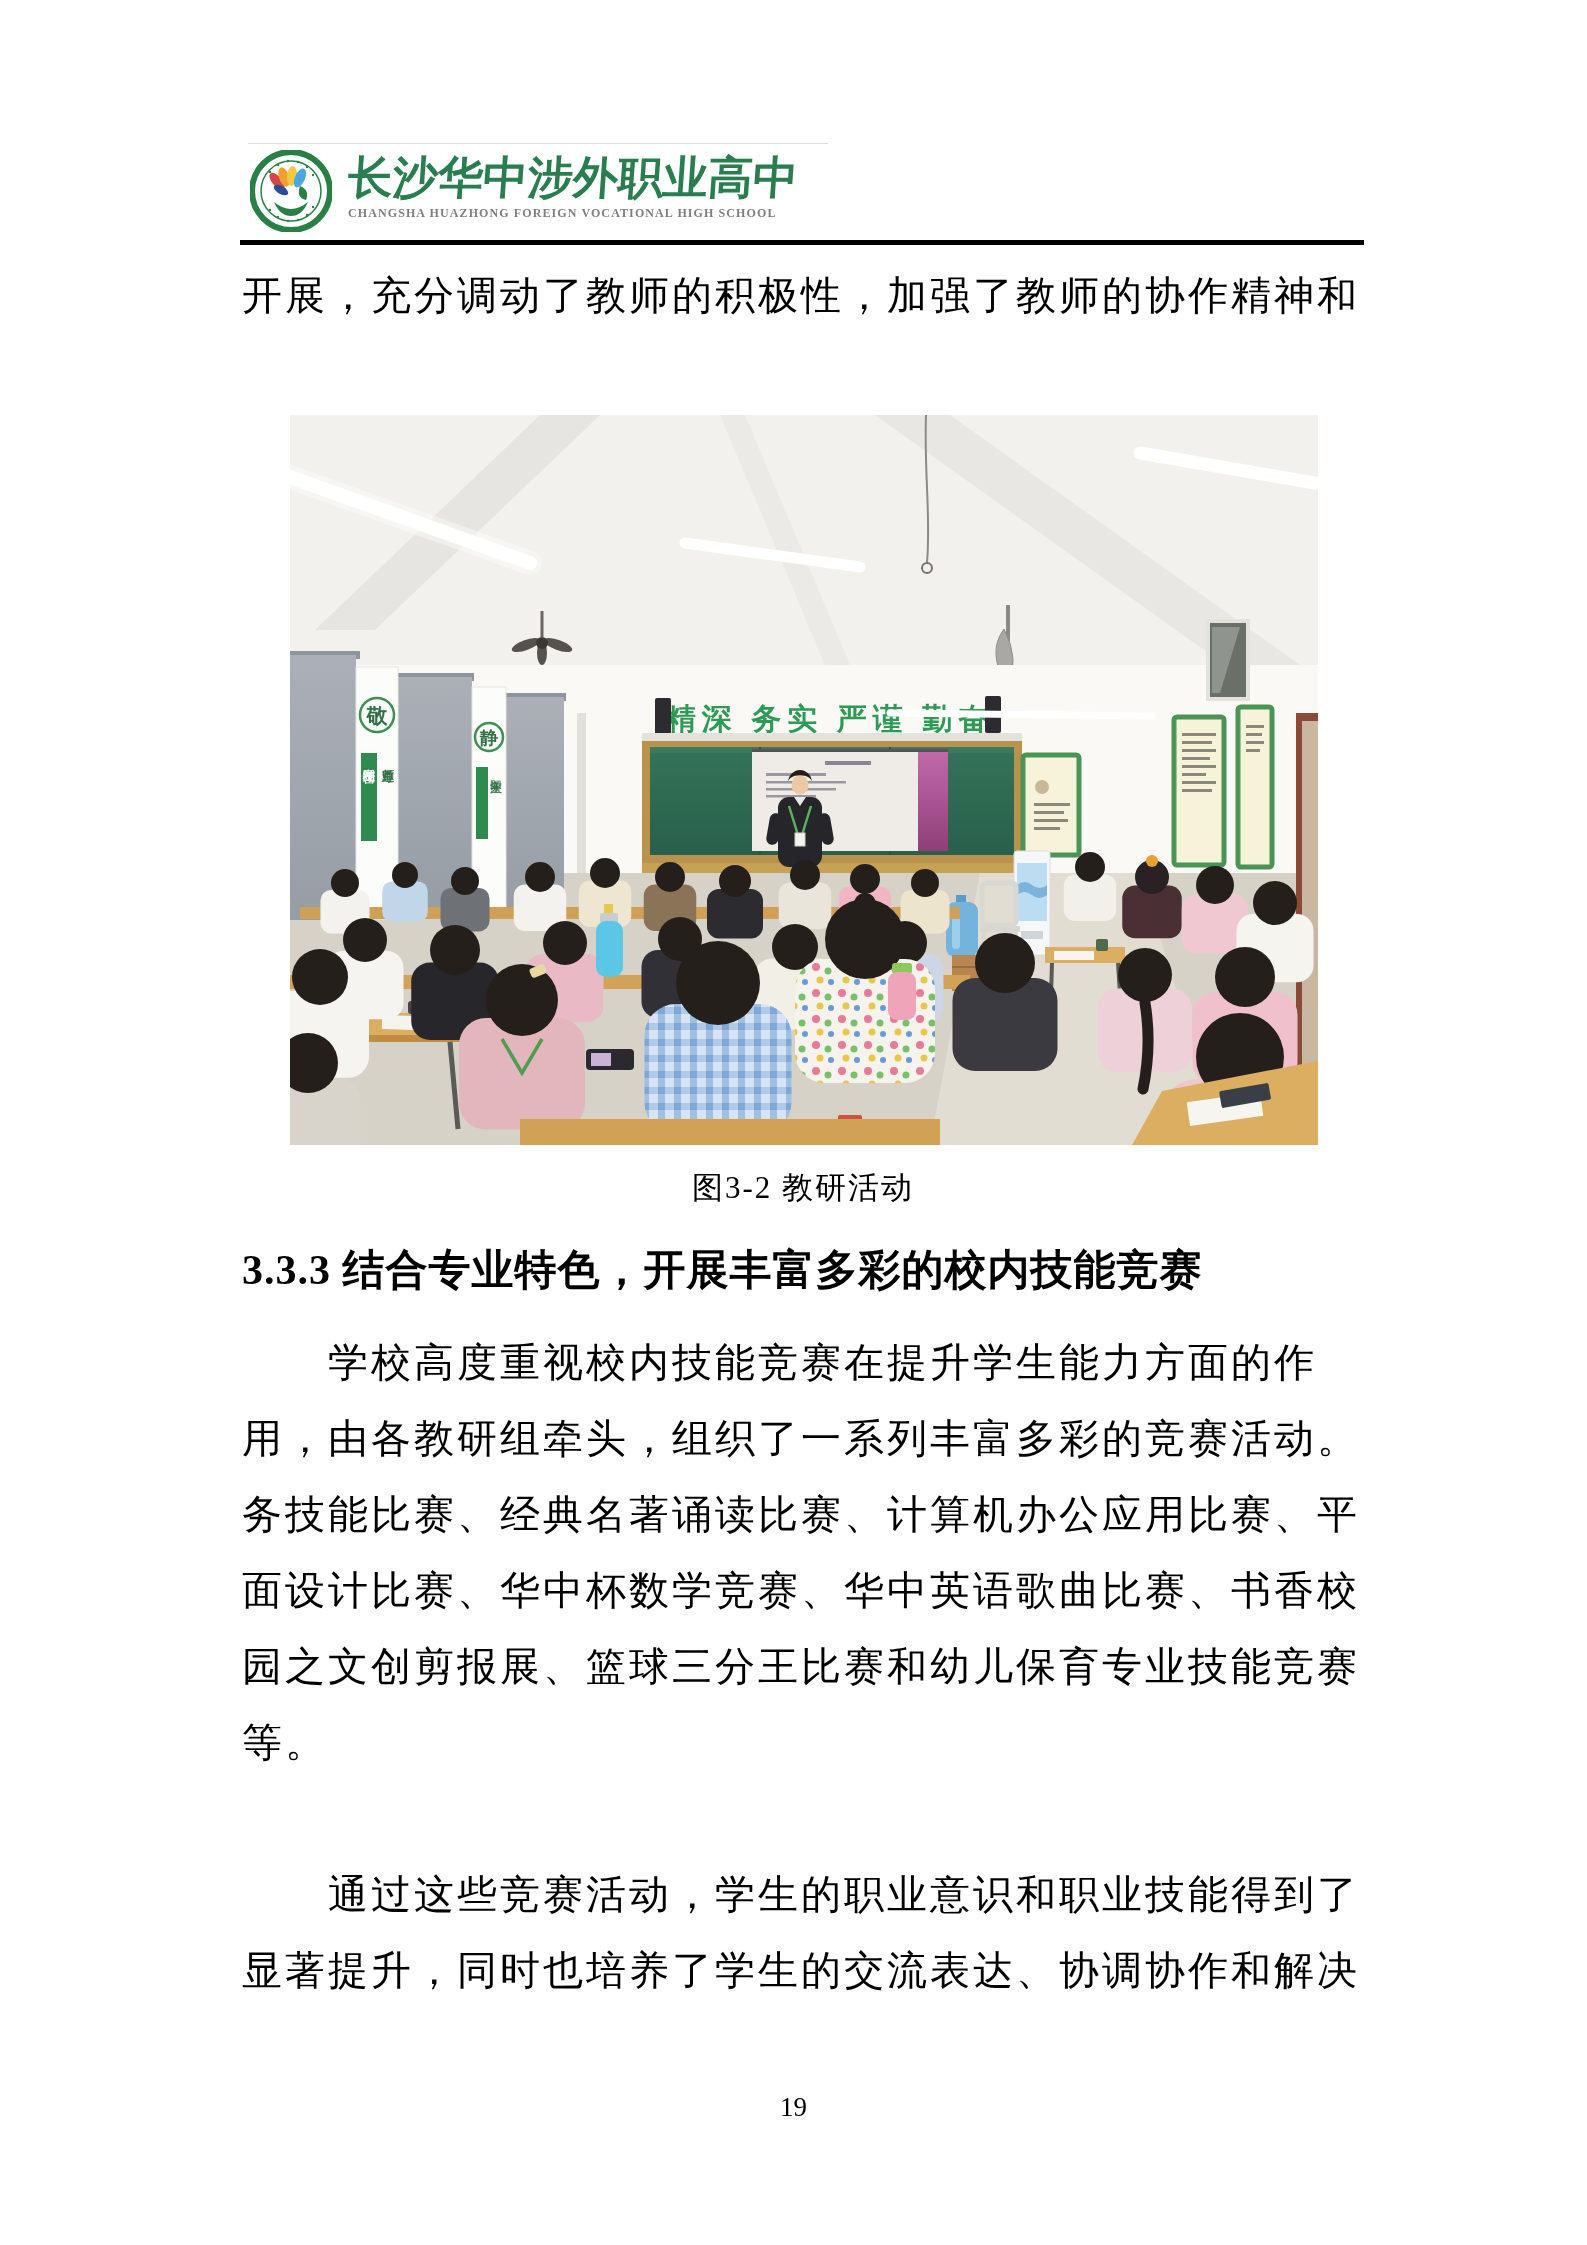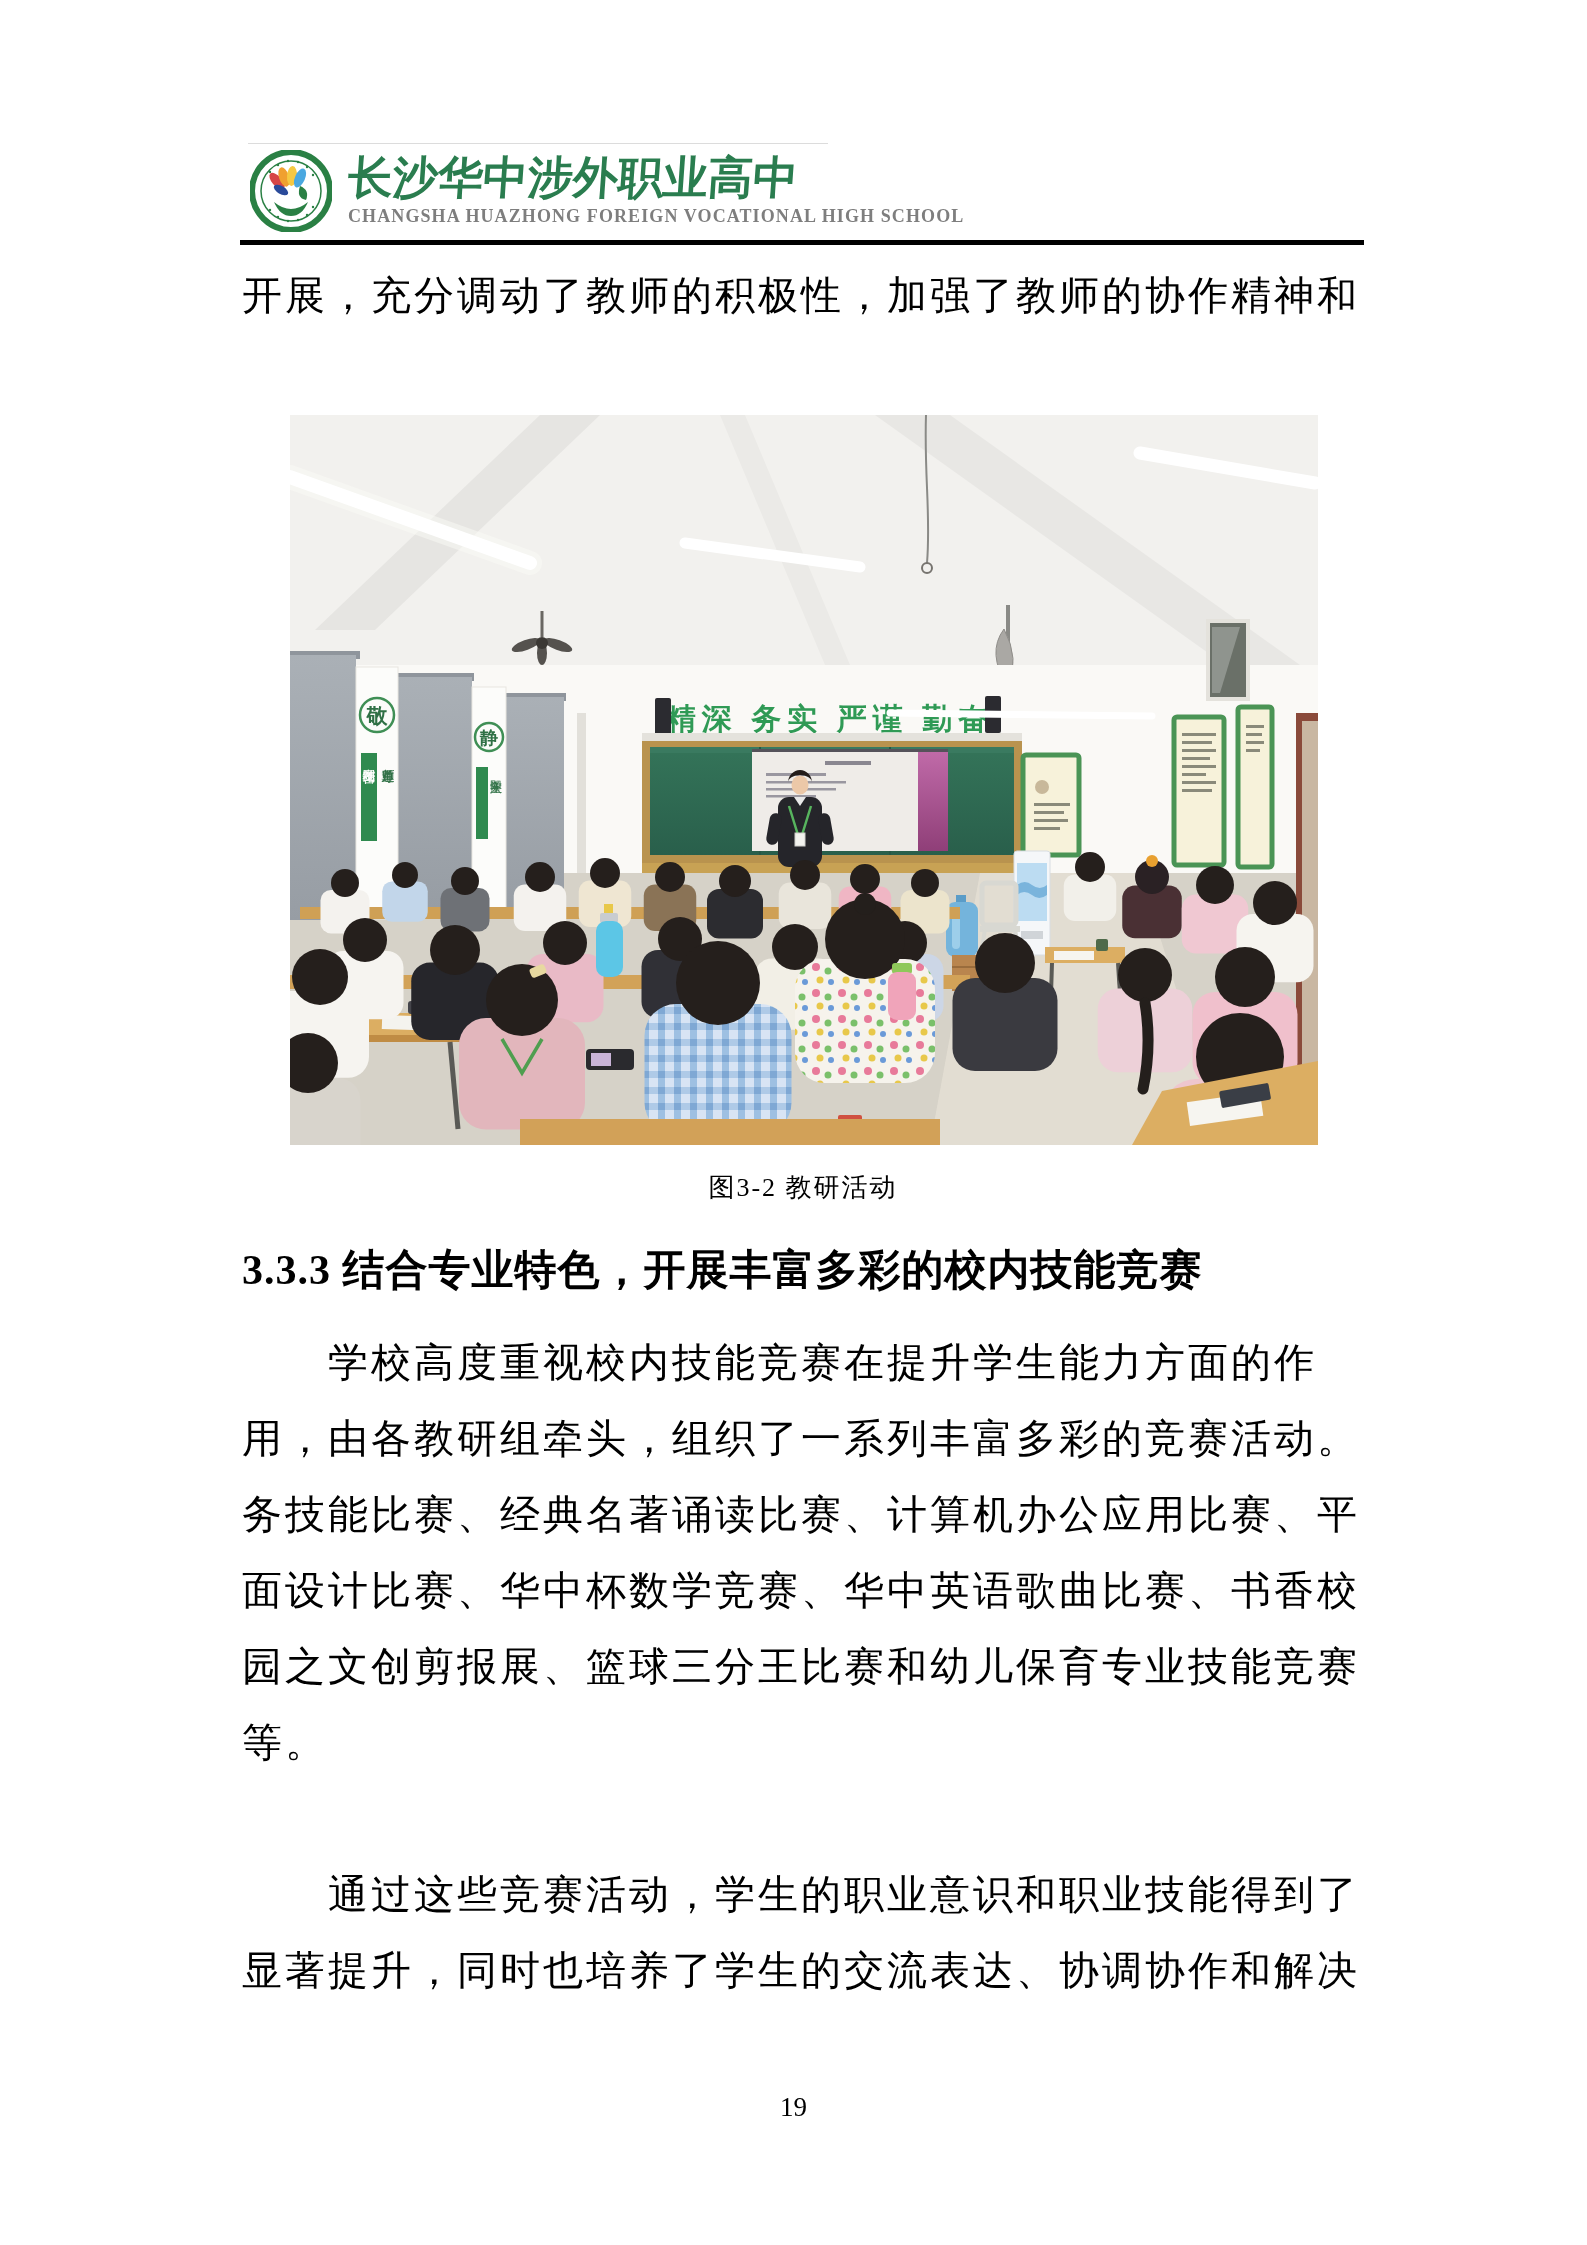--- a/index.html
+++ b/index.html
@@ -3,29 +3,29 @@
 <meta charset="utf-8">
 <style>
   html,body{margin:0;padding:0;background:#888;}
   .page{position:relative;width:1587px;height:2245px;background:#ffffff;overflow:hidden;
         font-family:"Liberation Serif","DejaVu Serif",serif;color:#000;}
   
   .header{position:absolute;left:248px;top:143px;width:580px;height:88px;border-top:1px solid #dcdcdc;}
   .logo-wrap{position:absolute;left:2px;top:6px;width:82px;height:82px;}
   .school-zh{position:absolute;left:100px;top:4px;font-size:45px;font-weight:bold;color:#2a7d4f;
              white-space:nowrap;letter-spacing:0px;transform:skewX(-4deg);}
-  .school-en{position:absolute;left:100px;top:62px;font-size:18px;font-weight:bold;color:#7e7e7e;
+  .school-en{position:absolute;left:100px;top:62px;font-size:12px;font-weight:bold;color:#7e7e7e;
              letter-spacing:1.1px;white-space:nowrap;}
   .rule{position:absolute;left:240px;top:240px;width:1124px;height:5px;background:#000;}
   
   .textcol{position:absolute;left:242px;width:1122px;}
   .line{height:76px;line-height:76px;font-size:40px;letter-spacing:3px;white-space:nowrap;}
   .indent{padding-left:86px;}
   .caption{position:absolute;left:242px;top:1166px;width:1122px;text-align:center;
-           font-size:26px;letter-spacing:2px;height:44px;line-height:44px;}
+           font-size:31px;letter-spacing:2px;height:44px;line-height:44px;}
   .heading{position:absolute;left:242px;top:1238px;width:1122px;text-align:left;
            font-size:42px;font-weight:bold;letter-spacing:1px;height:64px;line-height:64px;white-space:nowrap;}
   .pageno{position:absolute;left:0;top:2092px;width:1587px;text-align:center;font-size:27px;}
   .photo{position:absolute;left:290px;top:415px;width:1028px;height:730px;}
   .photo svg{display:block;}
   svg text{font-family:"Liberation Serif","DejaVu Serif",serif;}
   .vtext{writing-mode:vertical-rl;text-orientation:upright;}
 </style>
 </head>
 <body>

